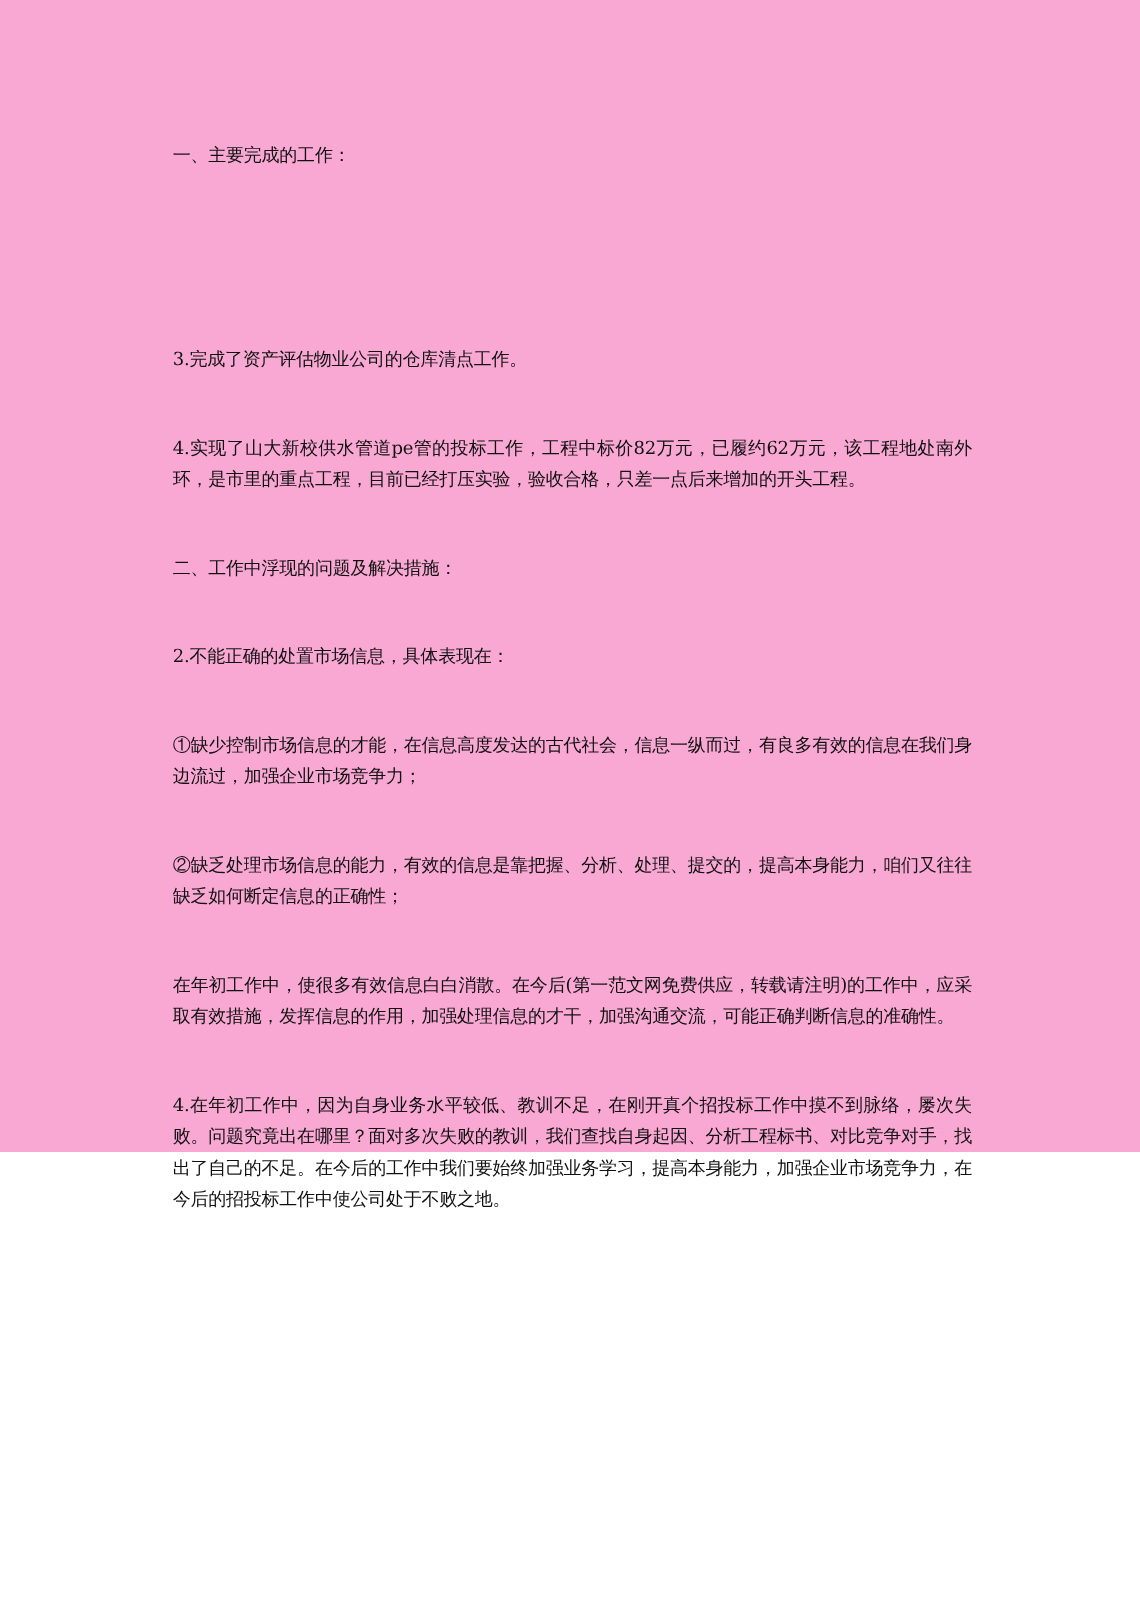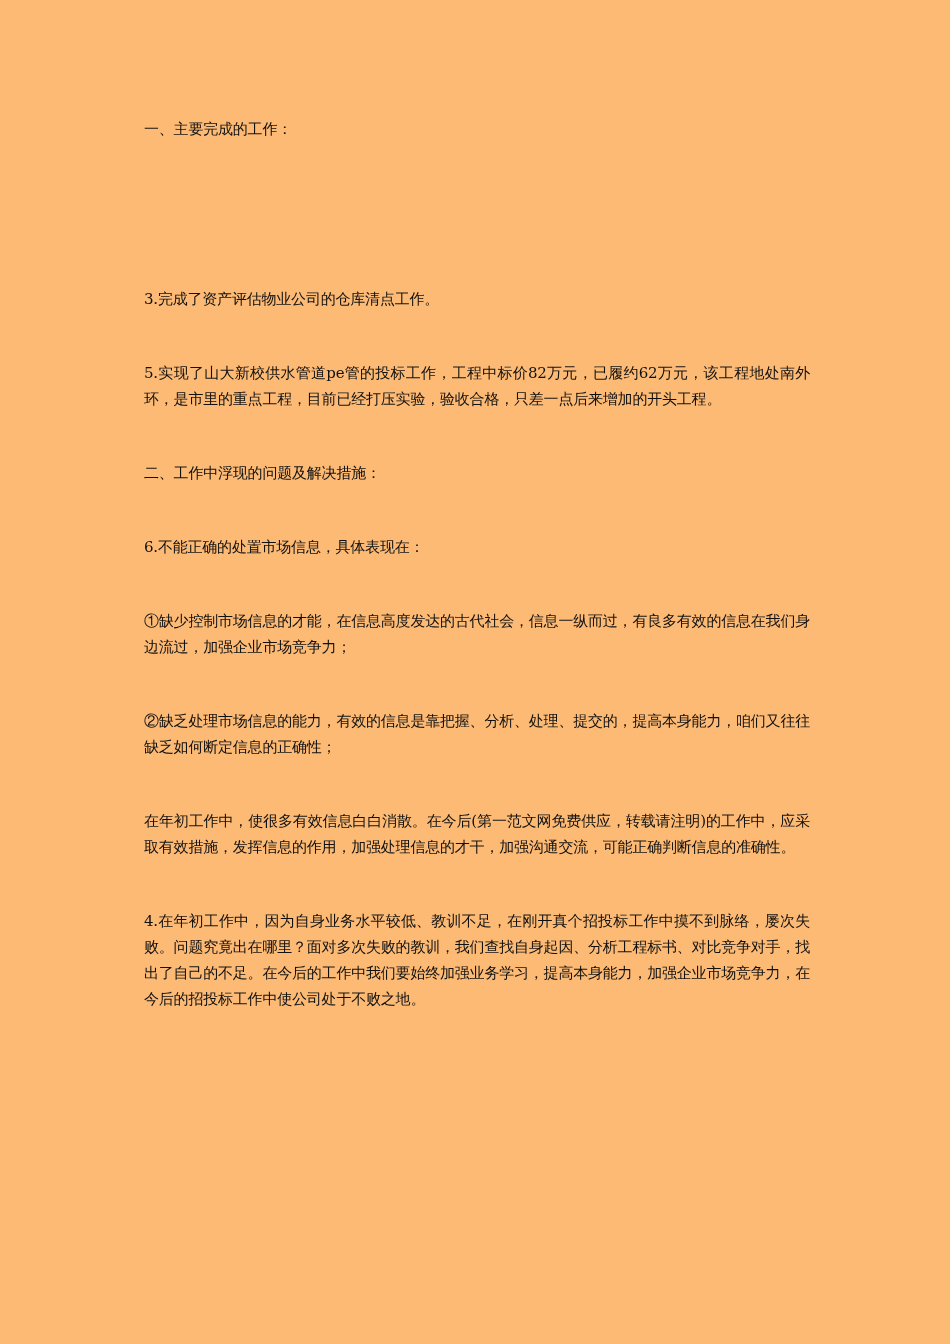--- a/index.html
+++ b/index.html
@@ -1,38 +1,38 @@
 <!DOCTYPE html>
 <html><head>
 <meta charset="utf-8">
 <style>
   html, body { margin: 0; padding: 0; background: #ffffff; }
   body { width: 950px; height: 1344px; position: relative; overflow: hidden;
          font-family: "DejaVu Serif", "Liberation Serif", serif; color: #111; }
-  .page { position: absolute; left: 0; top: 0; width: 950px; height: 1344px; background: #fdba74; }
+  .page { position: absolute; left: 0; top: 0; width: 950px; height: 960px; background: #f9a8d4; }
   .content { position: absolute; left: 144px; top: 116px; width: 666px; }
   .para { font-size: 15px; line-height: 26px; margin: 0; text-align: justify; letter-spacing: -0.2px; }
   .gap { height: 48px; }
 </style>
 </head>
 <body>
 
 <div class="page">
   <div class="content">
     <p class="para">一、主要完成的工作：</p>
     <div class="gap"></div>
     <div class="gap"></div>
     <div class="gap"></div>
     <p class="para">3.完成了资产评估物业公司的仓库清点工作。</p>
     <div class="gap"></div>
-    <p class="para">5.实现了山大新校供水管道pe管的投标工作，工程中标价82万元，已履约62万元，该工程地处南外环，是市里的重点工程，目前已经打压实验，验收合格，只差一点后来增加的开头工程。</p>
+    <p class="para">4.实现了山大新校供水管道pe管的投标工作，工程中标价82万元，已履约62万元，该工程地处南外环，是市里的重点工程，目前已经打压实验，验收合格，只差一点后来增加的开头工程。</p>
     <div class="gap"></div>
     <p class="para">二、工作中浮现的问题及解决措施：</p>
     <div class="gap"></div>
-    <p class="para">6.不能正确的处置市场信息，具体表现在：</p>
+    <p class="para">2.不能正确的处置市场信息，具体表现在：</p>
     <div class="gap"></div>
     <p class="para">①缺少控制市场信息的才能，在信息高度发达的古代社会，信息一纵而过，有良多有效的信息在我们身边流过，加强企业市场竞争力；</p>
     <div class="gap"></div>
     <p class="para">②缺乏处理市场信息的能力，有效的信息是靠把握、分析、处理、提交的，提高本身能力，咱们又往往缺乏如何断定信息的正确性；</p>
     <div class="gap"></div>
     <p class="para">在年初工作中，使很多有效信息白白消散。在今后(第一范文网免费供应，转载请注明)的工作中，应采取有效措施，发挥信息的作用，加强处理信息的才干，加强沟通交流，可能正确判断信息的准确性。</p>
     <div class="gap"></div>
     <p class="para">4.在年初工作中，因为自身业务水平较低、教训不足，在刚开真个招投标工作中摸不到脉络，屡次失败。问题究竟出在哪里？面对多次失败的教训，我们查找自身起因、分析工程标书、对比竞争对手，找出了自己的不足。在今后的工作中我们要始终加强业务学习，提高本身能力，加强企业市场竞争力，在今后的招投标工作中使公司处于不败之地。</p>
   </div>
 </div>

